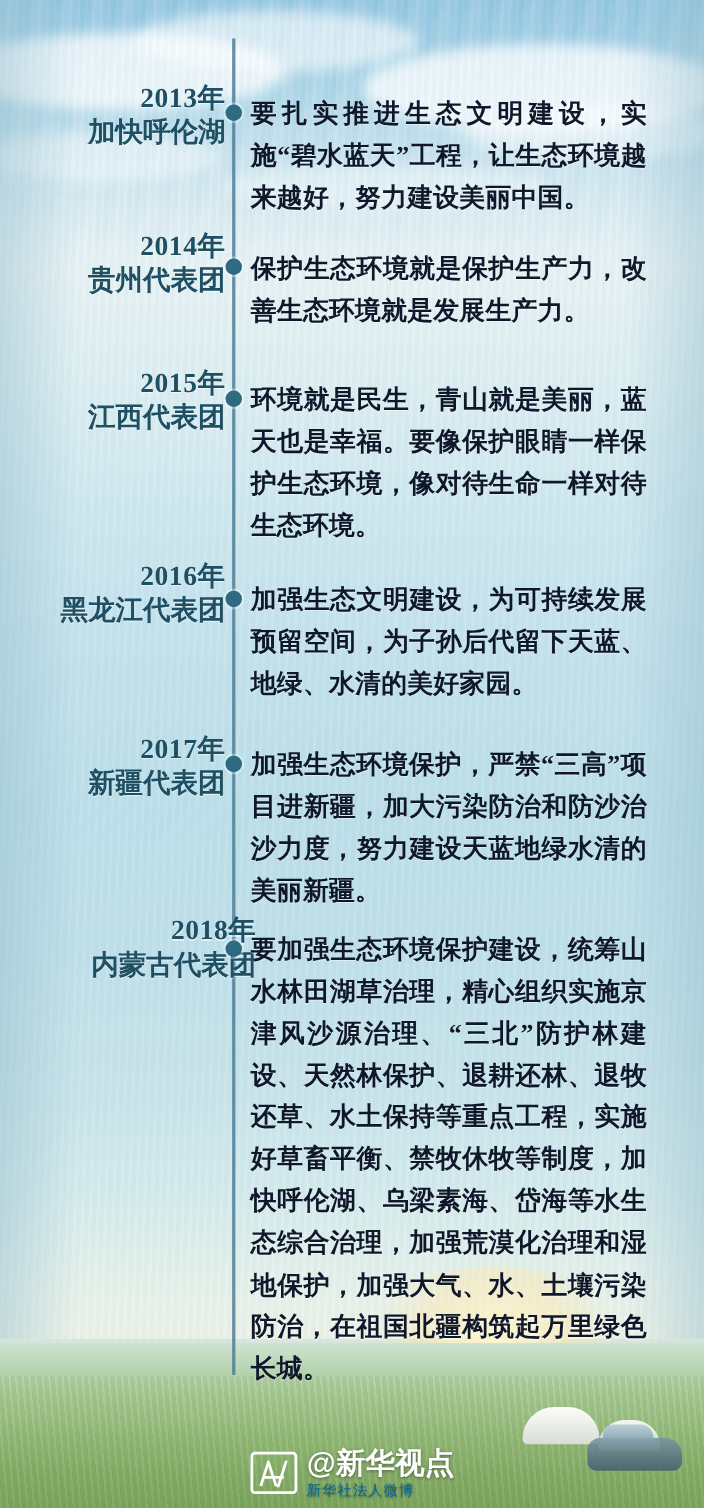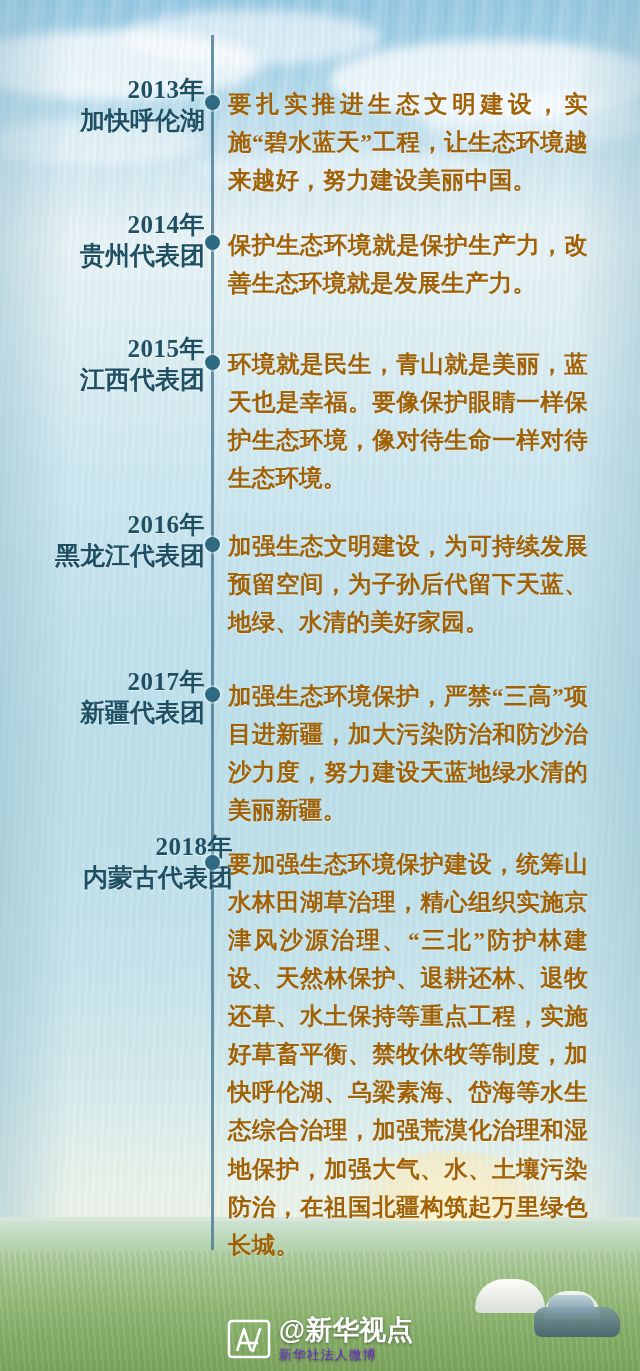--- a/index.html
+++ b/index.html
@@ -193,21 +193,21 @@
     width: 15px;
     height: 15px;
     border-radius: 50%;
     background: #2f6a83;
     box-shadow: 0 0 0 2px rgba(255,255,255,.35);
   }
   .row-text {
     position: absolute;
     left: 228px;
     width: 360px;
-    color: #a16207;
+    color: #0f172a;
     font-size: 23.5px;
     line-height: 1.62;
     font-weight: bold;
     letter-spacing: .2px;
     text-align: justify;
     text-shadow: 0 1px 0 rgba(255,255,255,.4);
   }
   
   .footer {
     position: absolute;
@@ -237,21 +237,21 @@
     align-items: center;
     gap: 3px;
     color: #ffffff;
     font-size: 27px;
     font-weight: bold;
     font-family: "Liberation Sans", sans-serif;
     text-shadow: 0 1px 3px rgba(0,0,0,.45);
   }
   .footer-sub {
     margin-top: 4px;
-    color: #6d28d9;
+    color: #0369a1;
     font-size: 13px;
     letter-spacing: 1px;
     text-shadow: 0 1px 2px rgba(0,0,0,.5);
     font-family: "Liberation Sans", sans-serif;
   }
 </style>
 </head>
 <body>
 
 <div class="poster">

